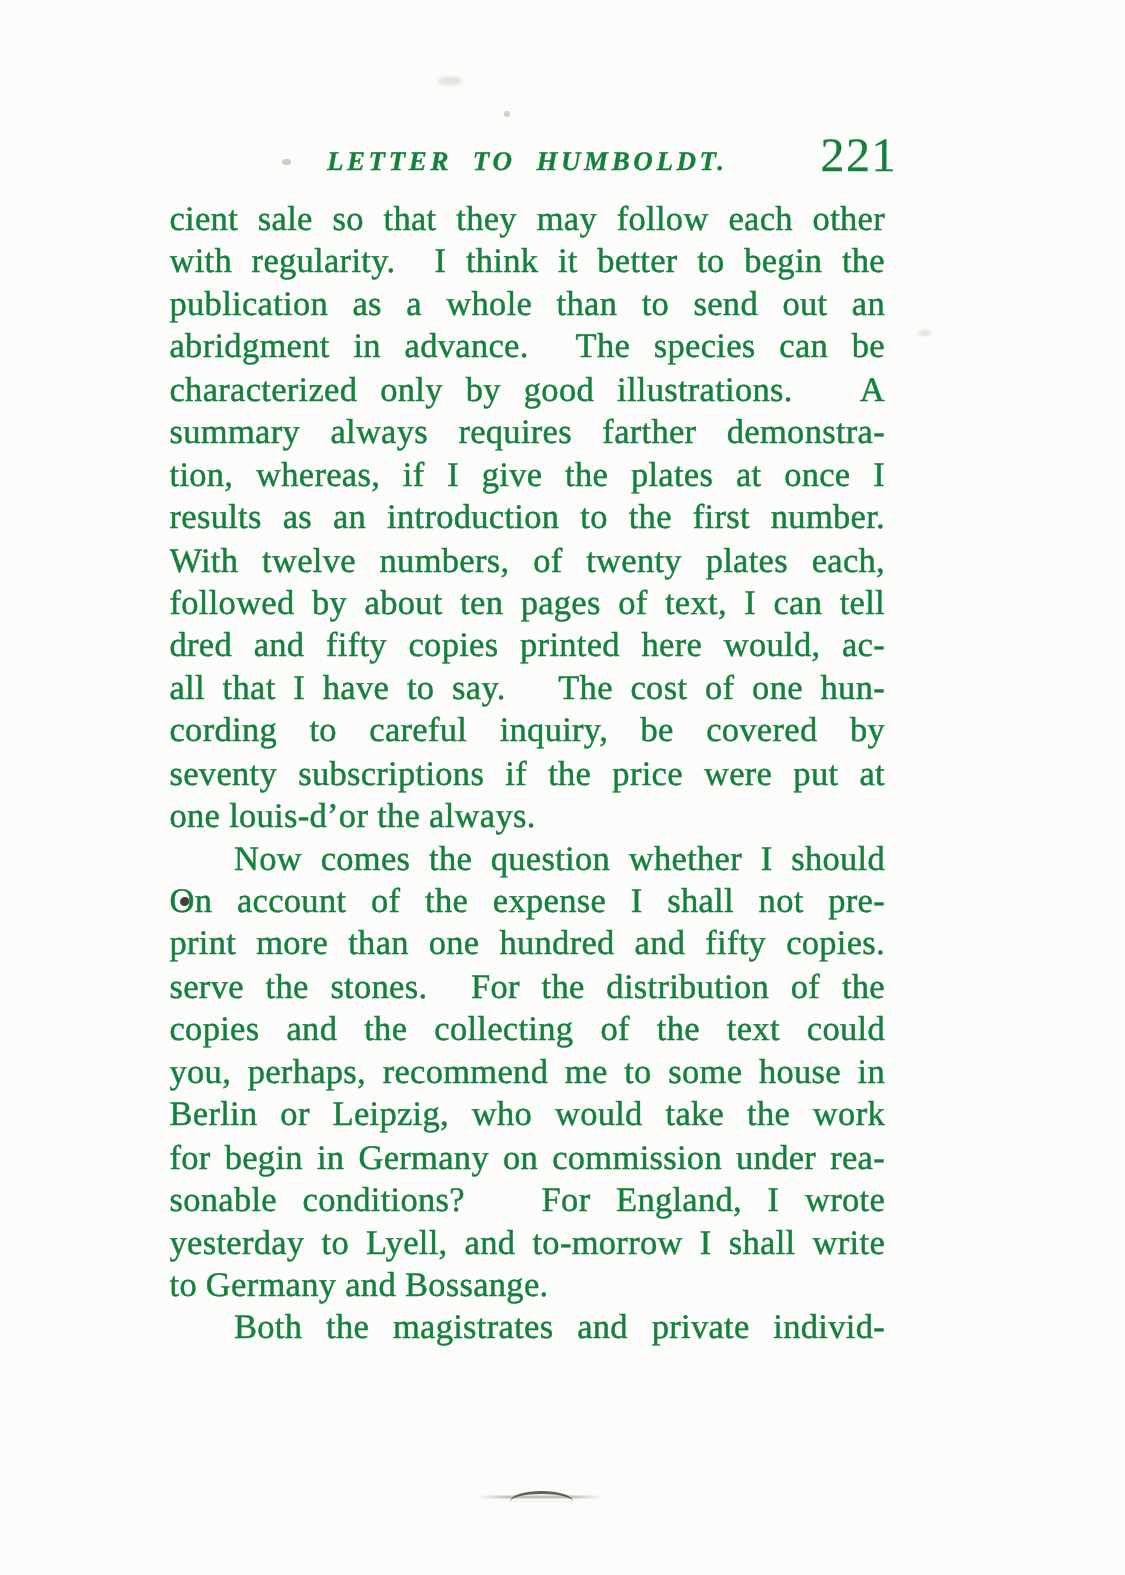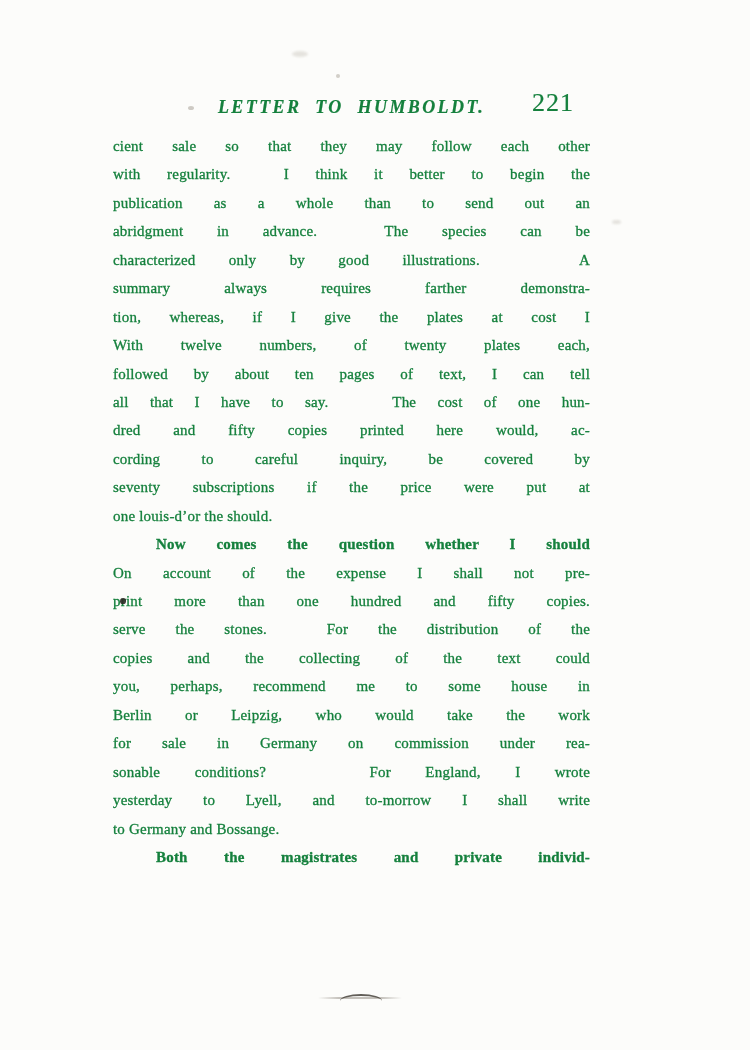--- a/index.html
+++ b/index.html
@@ -27,56 +27,55 @@
     text-align: center;
     font-style: italic;
     font-weight: bold;
     font-size: 18px;
     letter-spacing: 2.4px;
     word-spacing: 7px;
     -webkit-text-stroke: 0.2px currentColor;
   }
   .header-number {
     position: absolute;
-    right: 176px;
+    right: 152px;
     top: 90px;
     height: 26px;
     line-height: 26px;
-    font-size: 26px;
+    font-size: 32px;
     letter-spacing: 1px;
     -webkit-text-stroke: 0.2px currentColor;
   }
   
   .body-block {
     position: absolute;
     left: 113px;
     right: 160px;
     top: 132px;
   }
   .line {
     height: 28.45px;
     line-height: 28.45px;
-    font-size: 15px;
+    font-size: 23px;
     letter-spacing: 0.2px;
     white-space: pre-wrap;
     overflow: hidden;
     text-align: left;
     -webkit-text-stroke: 0.3px currentColor;
   }
   .line.justify {
     text-align: justify;
   }
   .line.justify::after {
     content: "";
     display: inline-block;
     width: 100%;
   }
   .line.indent {
     text-indent: 43px;
-    font-weight: bold;
   }
   
   .margin-dot {
     position: absolute;
     left: 120px;
     top: 598px;
     width: 6px;
     height: 6px;
     background: #2e2a26;
     border-radius: 55% 45% 50% 50%;
@@ -123,36 +122,37 @@
 
   <div class="header-number">221</div>
 
   <div class="body-block" id="body-block">
       <div class="line justify">cient sale so that they may follow each other</div>
       <div class="line justify">with regularity.  I think it better to begin the</div>
       <div class="line justify">publication as a whole than to send out an</div>
       <div class="line justify">abridgment in advance.  The species can be</div>
       <div class="line justify">characterized only by good illustrations.   A</div>
       <div class="line justify">summary always requires farther demonstra-</div>
-      <div class="line justify">tion, whereas, if I give the plates at cost I</div>
+      <div class="line justify">tion, whereas, if I give the plates at once I</div>
+      <div class="line justify">results as an introduction to the first number.</div>
       <div class="line justify">With twelve numbers, of twenty plates each,</div>
       <div class="line justify">followed by about ten pages of text, I can tell</div>
+      <div class="line justify">dred and fifty copies printed here would, ac-</div>
       <div class="line justify">all that I have to say.   The cost of one hun-</div>
-      <div class="line justify">dred and fifty copies printed here would, ac-</div>
       <div class="line justify">cording to careful inquiry, be covered by</div>
       <div class="line justify">seventy subscriptions if the price were put at</div>
-      <div class="line">one louis-d’or the should.</div>
+      <div class="line">one louis-d’or the always.</div>
       <div class="line justify indent">Now comes the question whether I should</div>
       <div class="line justify">On account of the expense I shall not pre-</div>
       <div class="line justify">print more than one hundred and fifty copies.</div>
       <div class="line justify">serve the stones.  For the distribution of the</div>
       <div class="line justify">copies and the collecting of the text could</div>
       <div class="line justify">you, perhaps, recommend me to some house in</div>
       <div class="line justify">Berlin or Leipzig, who would take the work</div>
-      <div class="line justify">for sale in Germany on commission under rea-</div>
+      <div class="line justify">for begin in Germany on commission under rea-</div>
       <div class="line justify">sonable conditions?   For England, I wrote</div>
       <div class="line justify">yesterday to Lyell, and to-morrow I shall write</div>
       <div class="line">to Germany and Bossange.</div>
       <div class="line justify indent">Both the magistrates and private individ-</div>
     </div>
 
   <div class="margin-dot"></div>
 
   <div class="smudge">
     <div class="smudge-tail"></div>

